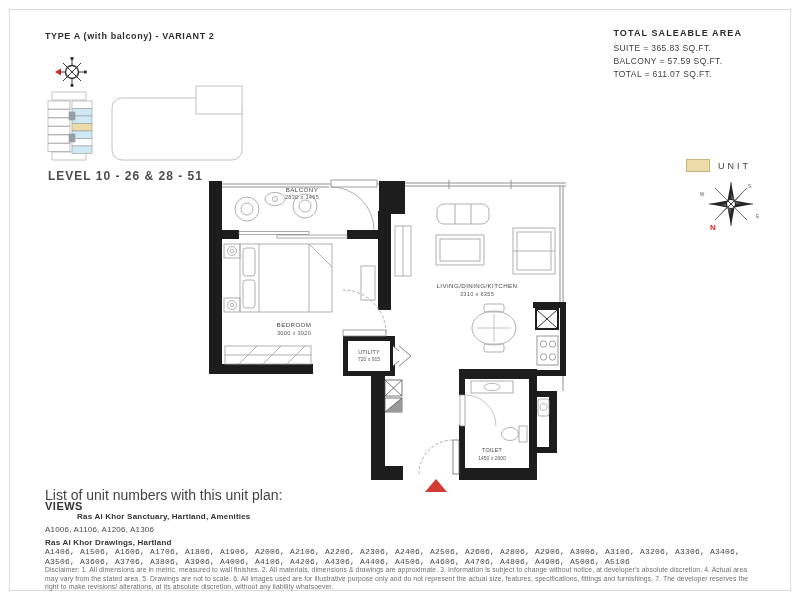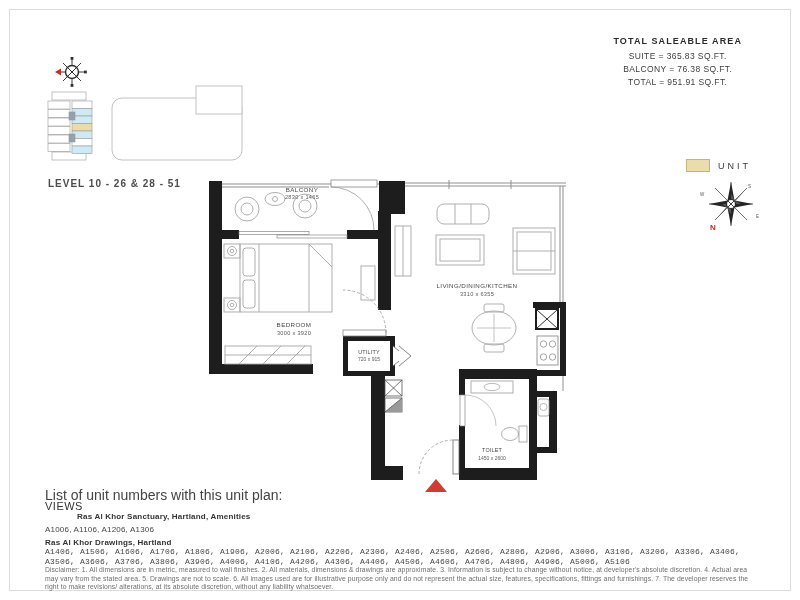--- a/index.html
+++ b/index.html
@@ -6,55 +6,56 @@
   body{width:800px;height:600px;position:relative;overflow:hidden;
        font-family:"Liberation Sans",sans-serif;color:#333;}
   .frame{position:absolute;inset:9px;border:1px solid #dcdcdc;pointer-events:none;}
   .abs{position:absolute;}
 
   .title-block{left:45px;top:25px;}
   .title{font-family:"Liberation Serif",serif;font-weight:bold;font-size:18px;
          letter-spacing:2.2px;color:#363636;}
   .subtitle{font-size:9px;font-weight:bold;letter-spacing:.6px;color:#2f2f2f;margin-top:6px;}
 
-  .area-block{right:58px;top:36px;text-align:center;}
+  .area-block{right:58px;top:28px;text-align:left;}
   .area-heading{font-size:9px;font-weight:bold;letter-spacing:1.1px;color:#2c2c2c;margin-bottom:4px;}
   .area-line{font-size:8.5px;color:#3d3d3d;line-height:13px;letter-spacing:.4px;}
 
-  .level-label{left:48px;top:178px;font-size:10px;font-weight:bold;letter-spacing:1px;color:#4c4c4c;}
+  .level-label{left:48px;top:169px;font-size:12px;font-weight:bold;letter-spacing:1px;color:#4c4c4c;}
 
   .legend{left:686px;top:159px;display:flex;align-items:center;gap:8px;}
   .legend-swatch{width:22px;height:11px;background:#ecdcaa;border:1px solid #c5b578;display:inline-block;}
   .legend-label{font-size:9px;letter-spacing:3px;color:#3a3a3a;}
 
   .footer-intro{left:45px;top:487px;font-size:14px;color:#444;}
-  .views-heading{left:45px;top:500px;font-size:11px;font-weight:normal;letter-spacing:.5px;color:#333;}
+  .views-heading{left:45px;top:500px;font-size:11px;font-weight:bold;letter-spacing:.5px;color:#333;}
   .group-title{left:45px;font-size:8px;font-weight:bold;color:#333;letter-spacing:.2px;}
   .group-units{left:45px;width:716px;font-size:8px;color:#454545;line-height:9.5px;letter-spacing:.2px;}
   .disclaimer{left:45px;top:566px;width:716px;font-size:6.8px;color:#6e6e6e;line-height:8.6px;letter-spacing:.1px;}
 
   svg text{font-family:"Liberation Sans",sans-serif;}
   .room-name{font-size:6.2px;fill:#474747;letter-spacing:.4px;}
   .room-dims{font-size:5.6px;fill:#5a5a5a;letter-spacing:.3px;}
   .small-room-name{font-size:5.4px;fill:#474747;letter-spacing:.2px;}
   .small-room-dims{font-size:5px;fill:#5a5a5a;}
 </style>
 </head>
 <body>
 
 <div class="frame"></div>
 
 <div class="abs title-block">
+  <div class="subtitle">TYPE A (with balcony) - VARIANT 2</div>
 </div>
 
 <div class="abs area-block">
   <div class="area-heading">TOTAL SALEABLE AREA</div>
   <div class="area-line">SUITE = 365.83 SQ.FT.</div>
-  <div class="area-line">BALCONY = 76.38 SQ.FT.</div>
-  <div class="area-line">TOTAL = 951.91 SQ.FT.</div>
+  <div class="area-line">BALCONY = 57.59 SQ.FT.</div>
+  <div class="area-line">TOTAL = 611.07 SQ.FT.</div>
 </div>
 
 <svg class="abs" style="left:52px;top:56px;" width="40" height="34" viewBox="0 0 40 34">
   <g stroke="#3a3a3a" stroke-width="1">
     <line x1="20" y1="3" x2="20" y2="29"></line>
     <line x1="7" y1="16" x2="33" y2="16"></line>
     <line x1="11" y1="7" x2="29" y2="25"></line>
     <line x1="29" y1="7" x2="11" y2="25"></line>
   </g>
   <circle cx="20" cy="16" r="6.5" fill="#ffffff" stroke="#2e2e2e" stroke-width="1.4"></circle>

